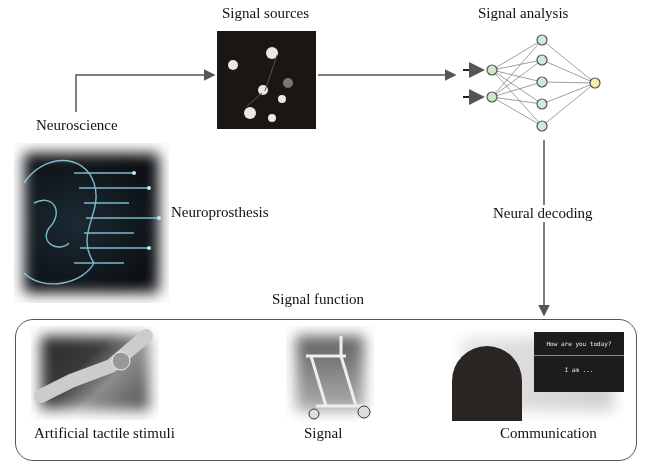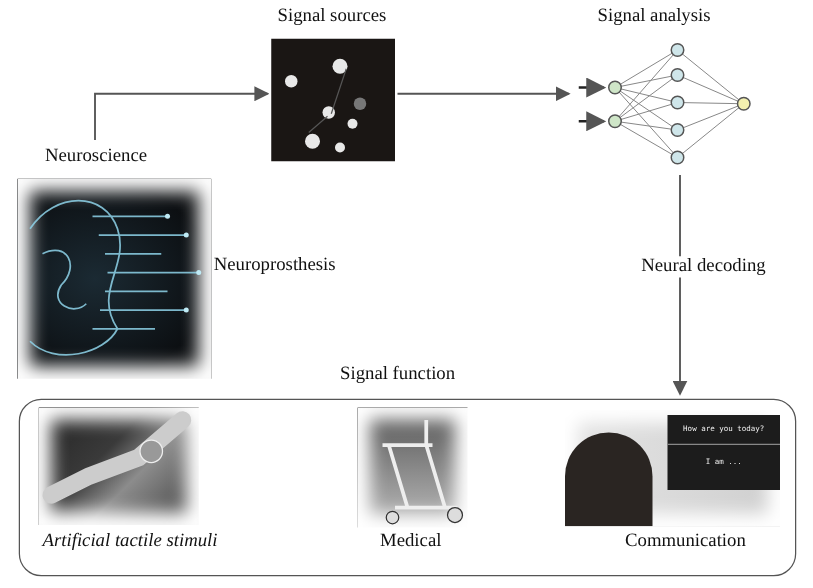--- a/index.html
+++ b/index.html
@@ -84,42 +84,42 @@
     <g fill="#bfeaf5">
         <circle cx="120" cy="30" r="2"></circle>
         <circle cx="135" cy="45" r="2"></circle>
         <circle cx="145" cy="75" r="2"></circle>
         <circle cx="135" cy="105" r="2"></circle>
       </g>
   </svg>
 </div>
 <div class="lbl" style="left:171px;top:204px;">Neuroprosthesis</div>
 
-<div class="lbl" style="left:493px;top:205px;background:#fff;margin-left:20px;">Neural decoding</div>
+<div class="lbl" style="left:493px;top:205px;background:#fff;">Neural decoding</div>
 
 <div class="lbl" style="left:272px;top:291px;">Signal function</div>
 
 <div class="bottom-box"></div>
 
 <div class="img fade" style="left:31px;top:326px;width:128px;height:94px;background:linear-gradient(135deg,#222 0%,#3a3a3a 40%,#8c8c8c 60%,#3a3a3a 100%);">
   <svg width="128" height="94">
       <path d="M10,70 L40,55 L80,40 L115,10" stroke="#ccc" stroke-width="14" fill="none" stroke-linecap="round"></path>
       <circle cx="90" cy="35" r="9" fill="#999" stroke="#eee"></circle>
     </svg>
 </div>
-<div class="lbl" style="left:34px;top:425px;font-style:italic;">Artificial tactile stimuli</div>
+<div class="lbl" style="left:34px;top:425px;">Artificial tactile stimuli</div>
 
 <div class="img fade" style="left:286px;top:326px;width:88px;height:96px;background:linear-gradient(180deg,#555 0%,#bbb 100%);">
   <svg width="88" height="96">
       <path d="M20,30 L60,30 M55,10 L55,30 M25,30 L40,80 M55,30 L70,80 M30,80 L80,80" stroke="#eee" stroke-width="3" fill="none"></path>
       <circle cx="28" cy="88" r="5" fill="#ddd" stroke="#333"></circle>
       <circle cx="78" cy="86" r="6" fill="#ddd" stroke="#333"></circle>
     </svg>
 </div>
-<div class="lbl" style="left:304px;top:425px;">Medical</div>
+<div class="lbl" style="left:304px;top:425px;">Signal</div>
 
 <div class="img fade" style="left:452px;top:328px;width:172px;height:93px;background:linear-gradient(90deg,#e5e5e5 0%,#cfcfcf 100%);">
   <div style="position:absolute;left:0;top:18px;width:70px;height:75px;background:#2a2522;border-radius:40px 40px 0 0;"></div>
   <div style="position:absolute;left:82px;top:4px;width:90px;height:60px;background:#1c1c1c;">
     <div style="position:absolute;left:0;top:8px;width:90px;text-align:center;color:#eee;font:6px 'DejaVu Sans Mono',monospace;">How are you today?</div>
     <div style="position:absolute;left:0;top:23px;width:90px;border-top:1px solid #888;"></div>
     <div style="position:absolute;left:0;top:34px;width:90px;text-align:center;color:#eee;font:6px 'DejaVu Sans Mono',monospace;">I am ...</div>
   </div>
 </div>
 <div class="lbl" style="left:500px;top:425px;">Communication</div>

